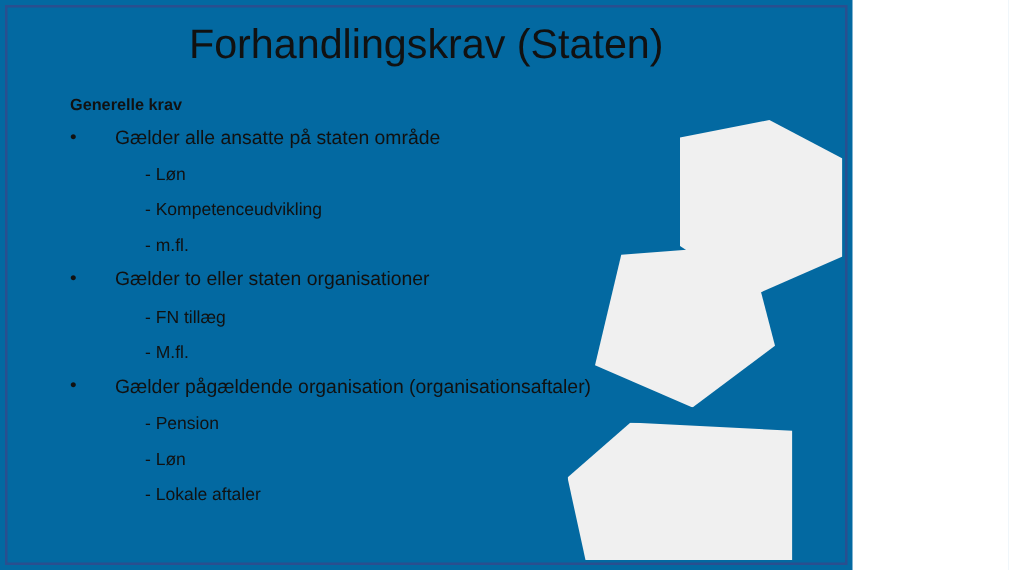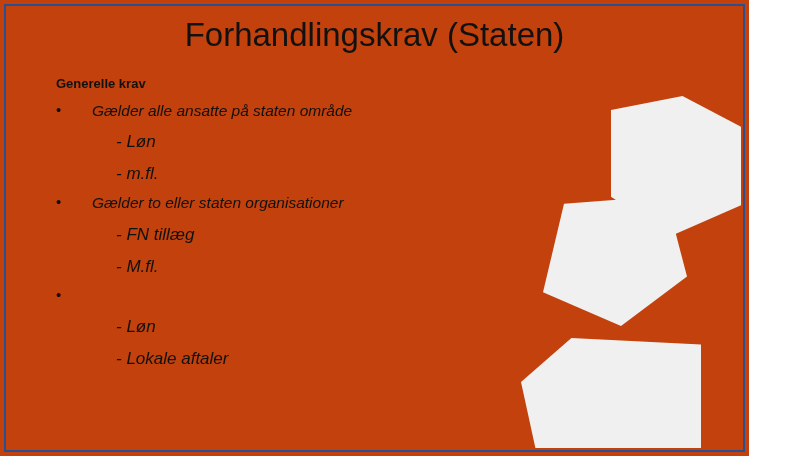--- a/index.html
+++ b/index.html
@@ -5,23 +5,23 @@
   html, body {
     margin: 0;
     padding: 0;
     background: #ffffff;
   }
   body {
     font-family: "Liberation Sans", sans-serif;
   }
   .slide {
     position: relative;
-    width: 749px;
+    width: 682px;
     height: 456px;
-    background: #c2410c;
+    background: #0369a1;
     box-sizing: border-box;
     overflow: hidden;
   }
   .frame {
     position: absolute;
     left: 4px;
     top: 4px;
     right: 4px;
     bottom: 4px;
     border: 2px solid #2a4f8f;
@@ -85,28 +85,26 @@
   }
   .bullet-mark {
     width: 36px;
     flex: 0 0 36px;
     font-size: 15px;
     line-height: 1.25;
   }
   .bullet-text {
     font-size: 15.5px;
     line-height: 1.25;
-    font-style: italic;
   }
   .sub-item {
     margin: 11px 0 9px 0;
     padding-left: 60px;
-    font-size: 17px;
+    font-size: 14px;
     line-height: 1.25;
-    font-style: italic;
   }
   .group {
     margin-bottom: 0;
   }
 </style>
 </head>
 <body>
 
 <div class="slide">
   <div class="frame"></div>
@@ -119,34 +117,37 @@
 
   <div class="content">
 
     <div class="group">
       <div class="heading">Generelle krav</div>
       <div class="bullet-row">
         <span class="bullet-mark">•</span>
         <span class="bullet-text">Gælder alle ansatte på staten område</span>
       </div>
       <div class="sub-item">- Løn</div>
+      <div class="sub-item">- Kompetenceudvikling</div>
       <div class="sub-item">- m.fl.</div>
     </div>
 
     <div class="group">
       <div class="bullet-row">
         <span class="bullet-mark">•</span>
         <span class="bullet-text">Gælder to eller staten organisationer</span>
       </div>
       <div class="sub-item">- FN tillæg</div>
       <div class="sub-item">- M.fl.</div>
     </div>
 
     <div class="group">
       <div class="bullet-row">
         <span class="bullet-mark">•</span>
+        <span class="bullet-text">Gælder pågældende organisation (organisationsaftaler)</span>
       </div>
+      <div class="sub-item">- Pension</div>
       <div class="sub-item">- Løn</div>
       <div class="sub-item">- Lokale aftaler</div>
     </div>
 
   </div>
 </div>
 
 </body></html>

